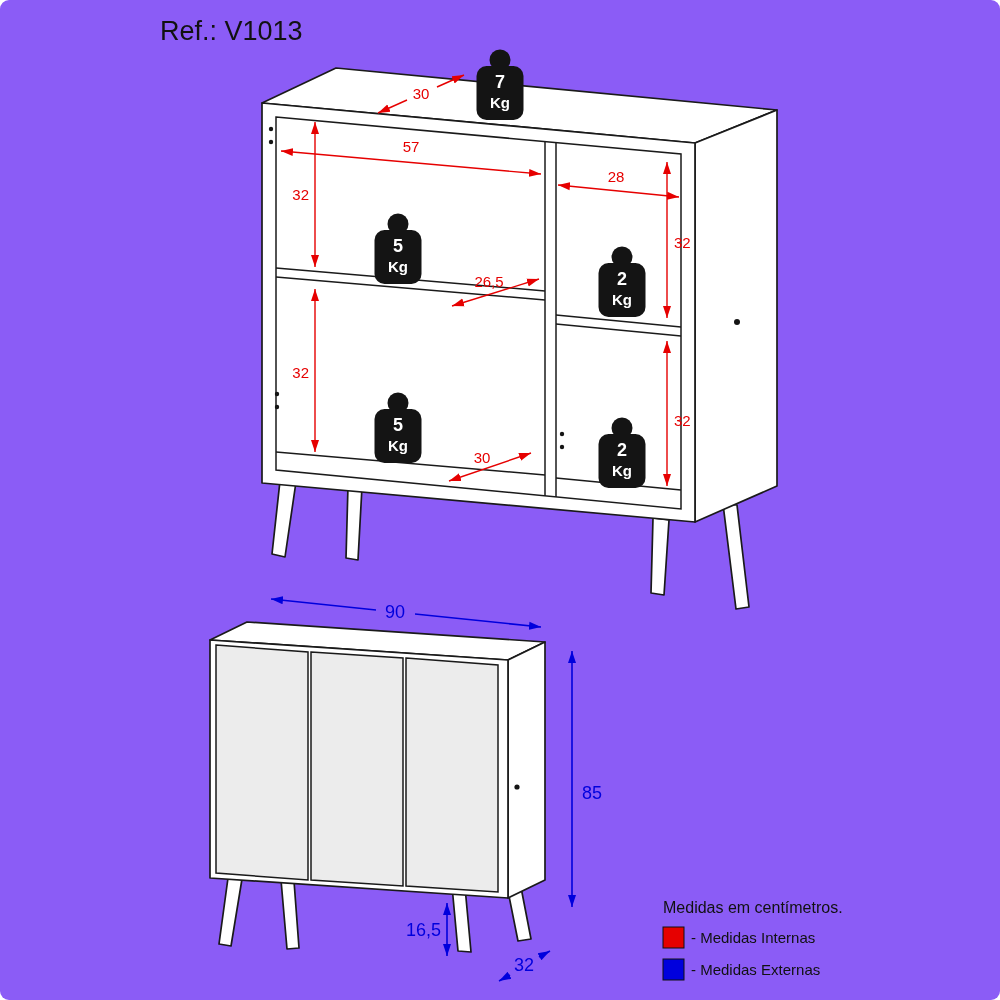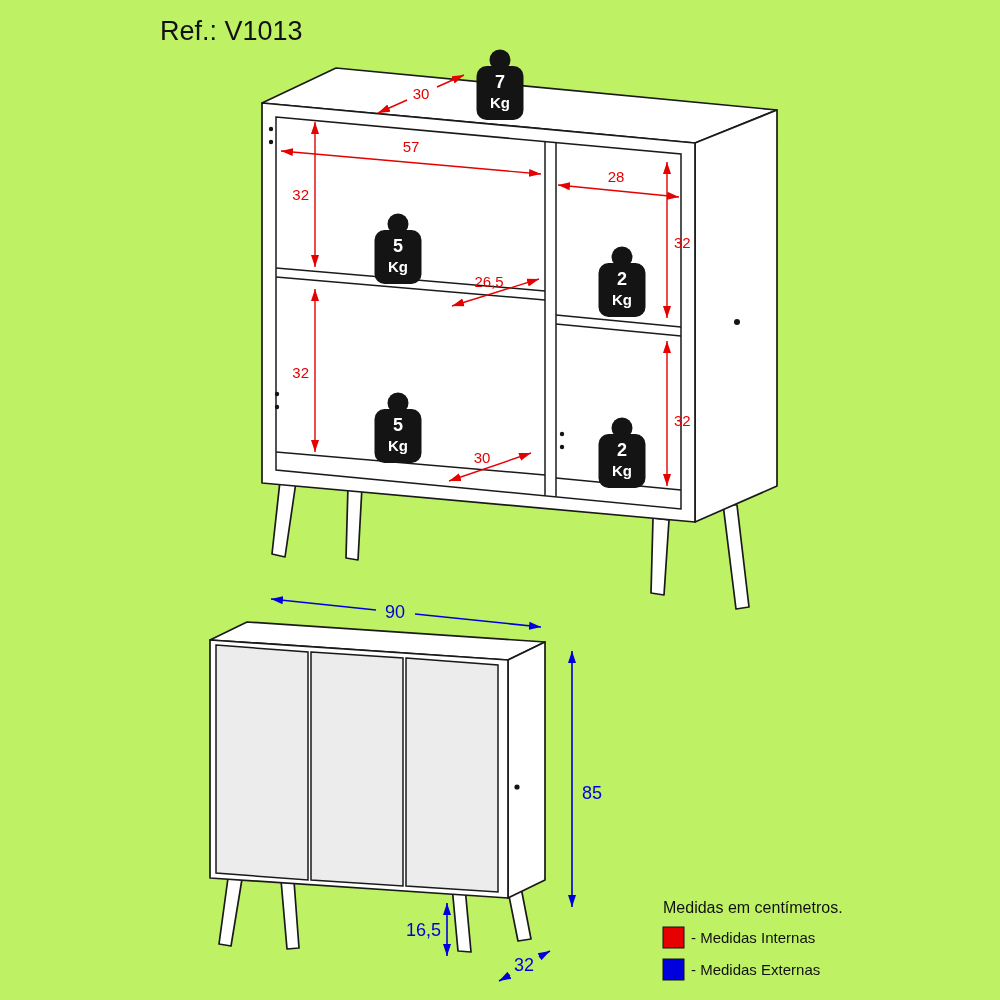--- a/index.html
+++ b/index.html
@@ -1,17 +1,17 @@
 <!DOCTYPE html>
 <html style="--c-internal: #e60000; --c-external: #0000dd;"><head>
 <meta charset="utf-8">
 <style>
   :root { --c-internal:#e60000; --c-external:#0000dd; }
   html,body { margin:0; padding:0; background:#ffffff; }
-  .stage { width:1000px; height:1000px; position:relative; background:#bef264; }
+  .stage { width:1000px; height:1000px; position:relative; background:#8b5cf6;border-radius:9px; }
   svg text { font-family:"Liberation Sans", sans-serif; }
   .title { font-size:27px; fill:#111; font-weight:500; }
   .dim-r { fill:var(--c-internal); font-size:15px; text-anchor:middle; }
   .dim-b { fill:var(--c-external); font-size:18px; text-anchor:middle; }
   .a-start { text-anchor:start; }
   .a-end { text-anchor:end; }
   .lr { stroke:var(--c-internal); stroke-width:1.4; fill:none; }
   .lb { stroke:var(--c-external); stroke-width:1.6; fill:none; }
   .ms-r { marker-start:url(#ars); } .me-r { marker-end:url(#are); }
   .ms-b { marker-start:url(#abs); } .me-b { marker-end:url(#abe); }

